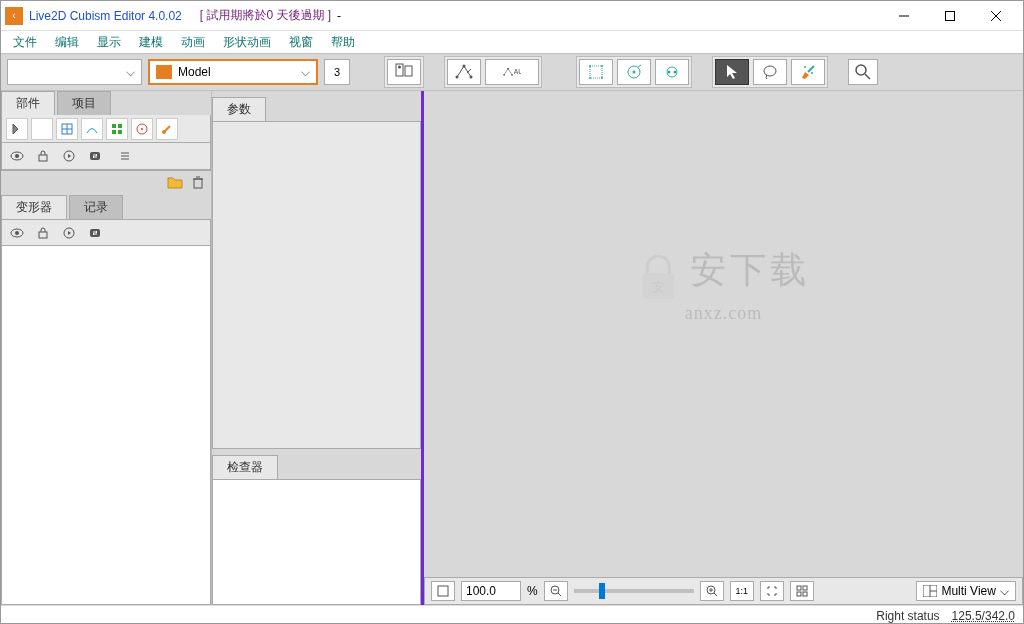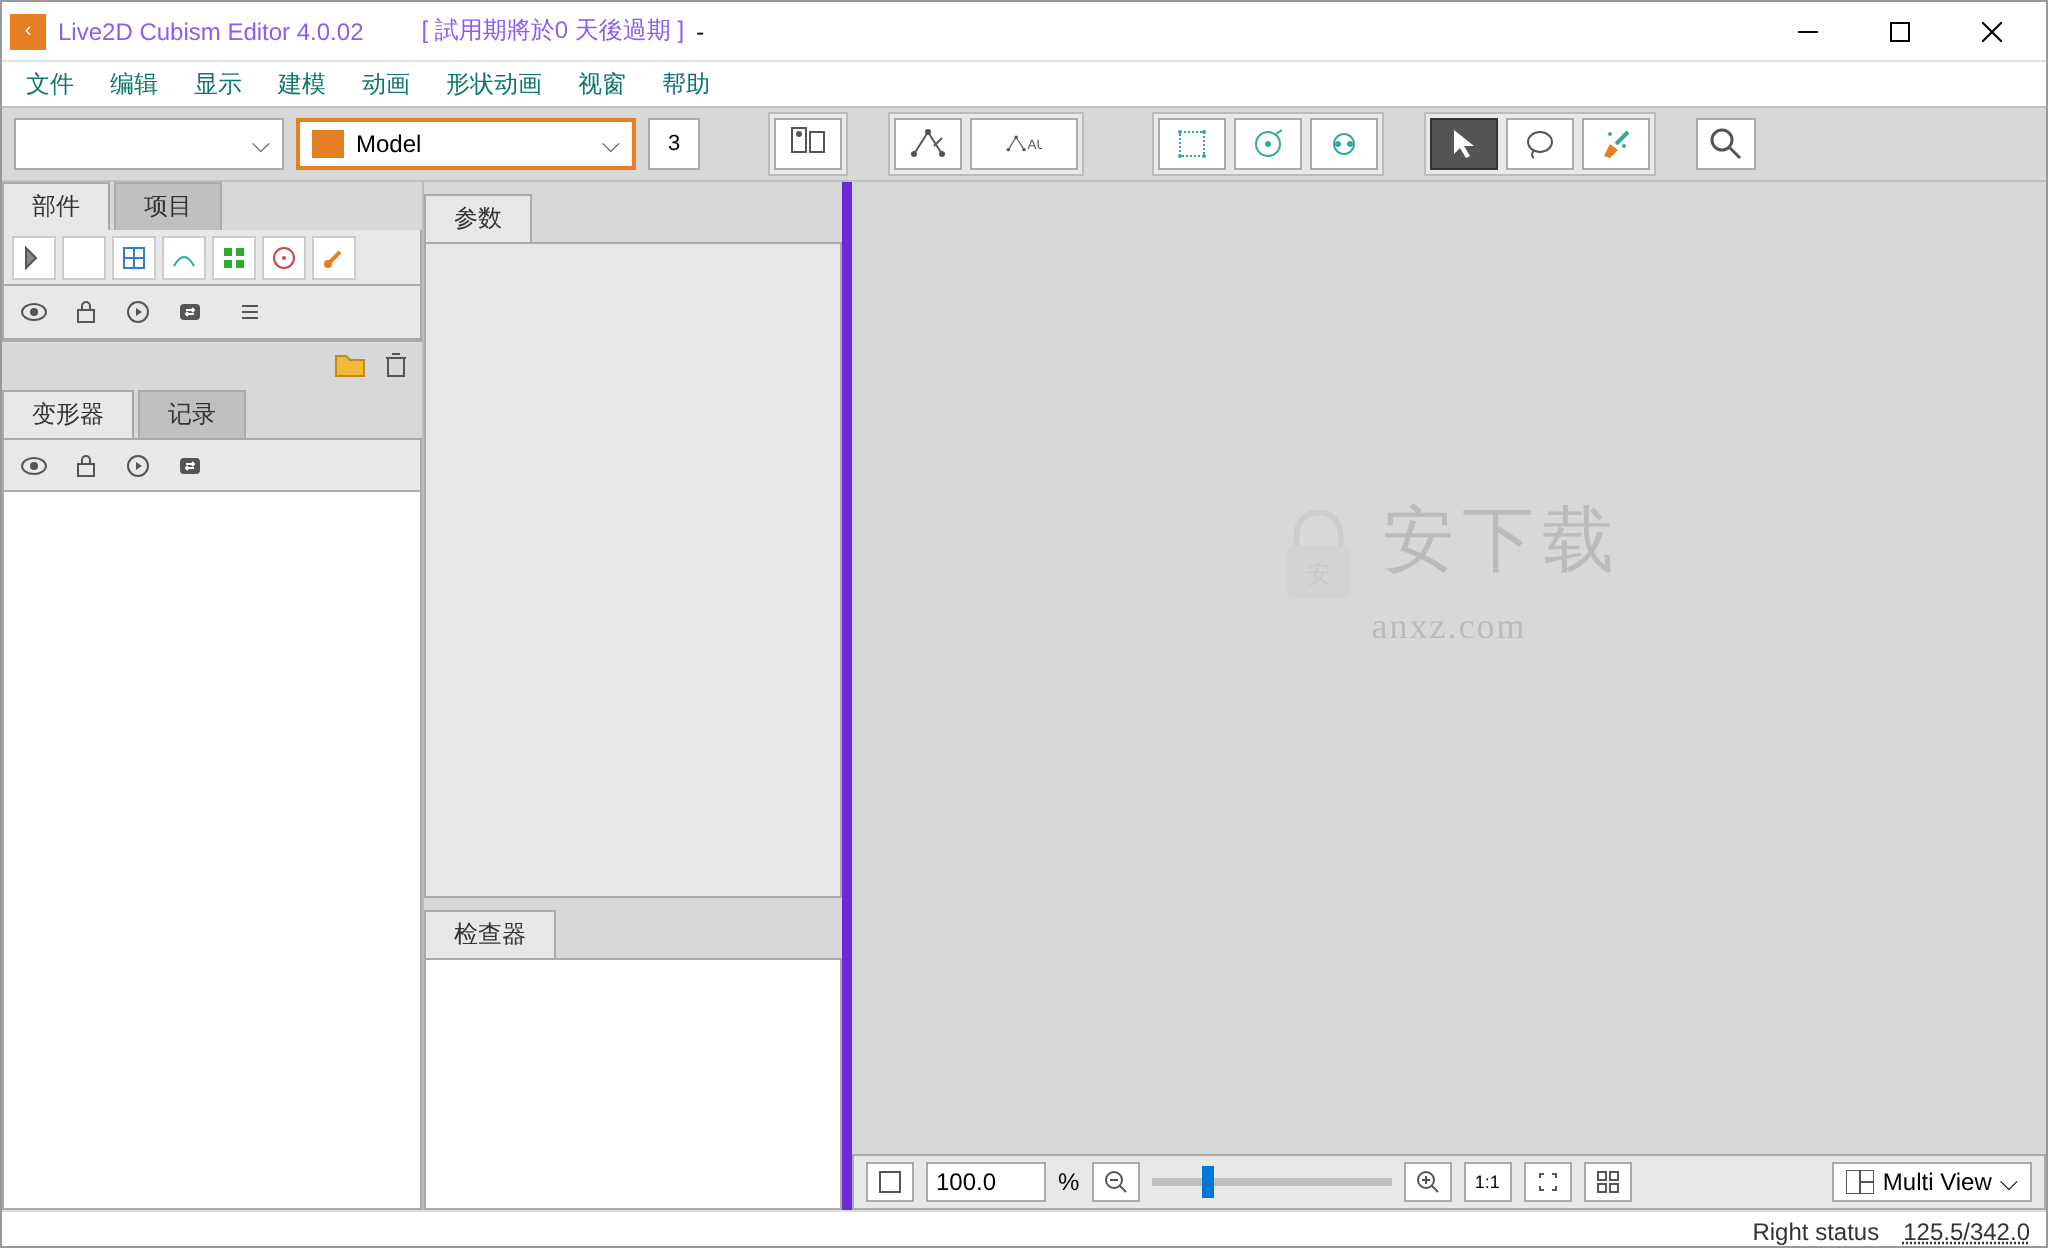--- a/index.html
+++ b/index.html
@@ -1,22 +1,22 @@
 <!DOCTYPE html>
 <html><head>
 <meta charset="utf-8">
 <style>
 * { margin: 0; padding: 0; box-sizing: border-box; font-family: "Microsoft YaHei", "Segoe UI", sans-serif; font-size: 12px; }
 body { background: #fff; width: 1024px; height: 624px; overflow: hidden; position: relative; border: 1px solid #999; }
 
 
 .titlebar { height: 30px; background: #fff; display: flex; align-items: center; padding: 0 4px; border-bottom: 1px solid #e0e0e0; }
 .titlebar .app-icon { width: 18px; height: 18px; background: #e67e22; margin-right: 6px; display:flex; align-items:center; justify-content:center; color:#fff; font-size:10px; }
-.titlebar .title { color: #8b5cf6; font-size: 12px; }
-.titlebar .trial { color: #8b5cf6; margin-left: 29px; }
+.titlebar .title { color: #1d4ed8; font-size: 12px; }
+.titlebar .trial { color: #701a75; margin-left: 18px; }
 .titlebar .spacer { flex: 1; }
 .win-controls { display: flex; }
 .win-btn { width: 46px; height: 30px; display: flex; align-items: center; justify-content: center; cursor: pointer; }
 
 
 .menubar { height: 22px; display: flex; align-items: center; padding: 0 6px; gap: 6px; }
 .menubar .menu-item { padding: 2px 6px; cursor: pointer; color: #0f766e; }
 
 
 .toolbar { height: 38px; background: #d8d8d8; display: flex; align-items: center; padding: 4px 6px; gap: 6px; border-top: 1px solid #c0c0c0; border-bottom: 1px solid #c0c0c0; }
@@ -30,21 +30,21 @@
 .tool-btn { width: 34px; height: 26px; background: #fff; border: 1px solid #aaa; display: flex; align-items: center; justify-content: center; cursor: pointer; }
 .tool-btn.wide { width: 54px; }
 .tool-btn.active { background: #555; border-color: #333; }
 .tool-btn svg { width: 18px; height: 18px; }
 .tool-sep { width: 8px; }
 
 
 .main { display: flex; height: calc(624px - 30px - 22px - 38px - 20px); }
 .left-col { width: 210px; background: #d8d8d8; display: flex; flex-direction: column; }
 .mid-col { width: 210px; background: #d8d8d8; display: flex; flex-direction: column; border-left: 1px solid #bbb; }
-.canvas-col { flex: 1; background: #8b5cf6; display: flex; flex-direction: column; border-left: 5px solid #6d28d9; position: relative; }
+.canvas-col { flex: 1; background: #8b5cf6; display: flex; flex-direction: column; border-left: 3px solid #6d28d9; position: relative; }
 
 
 .panel { background: #fca5a5; display: flex; flex-direction: column; }
 .tabs { display: flex; height: 24px; background: #d8d8d8; }
 .tab { padding: 3px 14px; background: #c0c0c0; border: 1px solid #aaa; border-bottom: none; cursor: pointer; margin-right: 2px; color: #333; }
 .tab.active { background: #e8e8e8; }
 .panel-body { flex: 1; background: #fff; border: 1px solid #aaa; }
 .panel-body.gray { background: #e8e8e8; }
 
 .icon-row { height: 28px; display: flex; align-items: center; padding: 0 4px; gap: 3px; background: #e8e8e8; border: 1px solid #aaa; border-top: none; }

